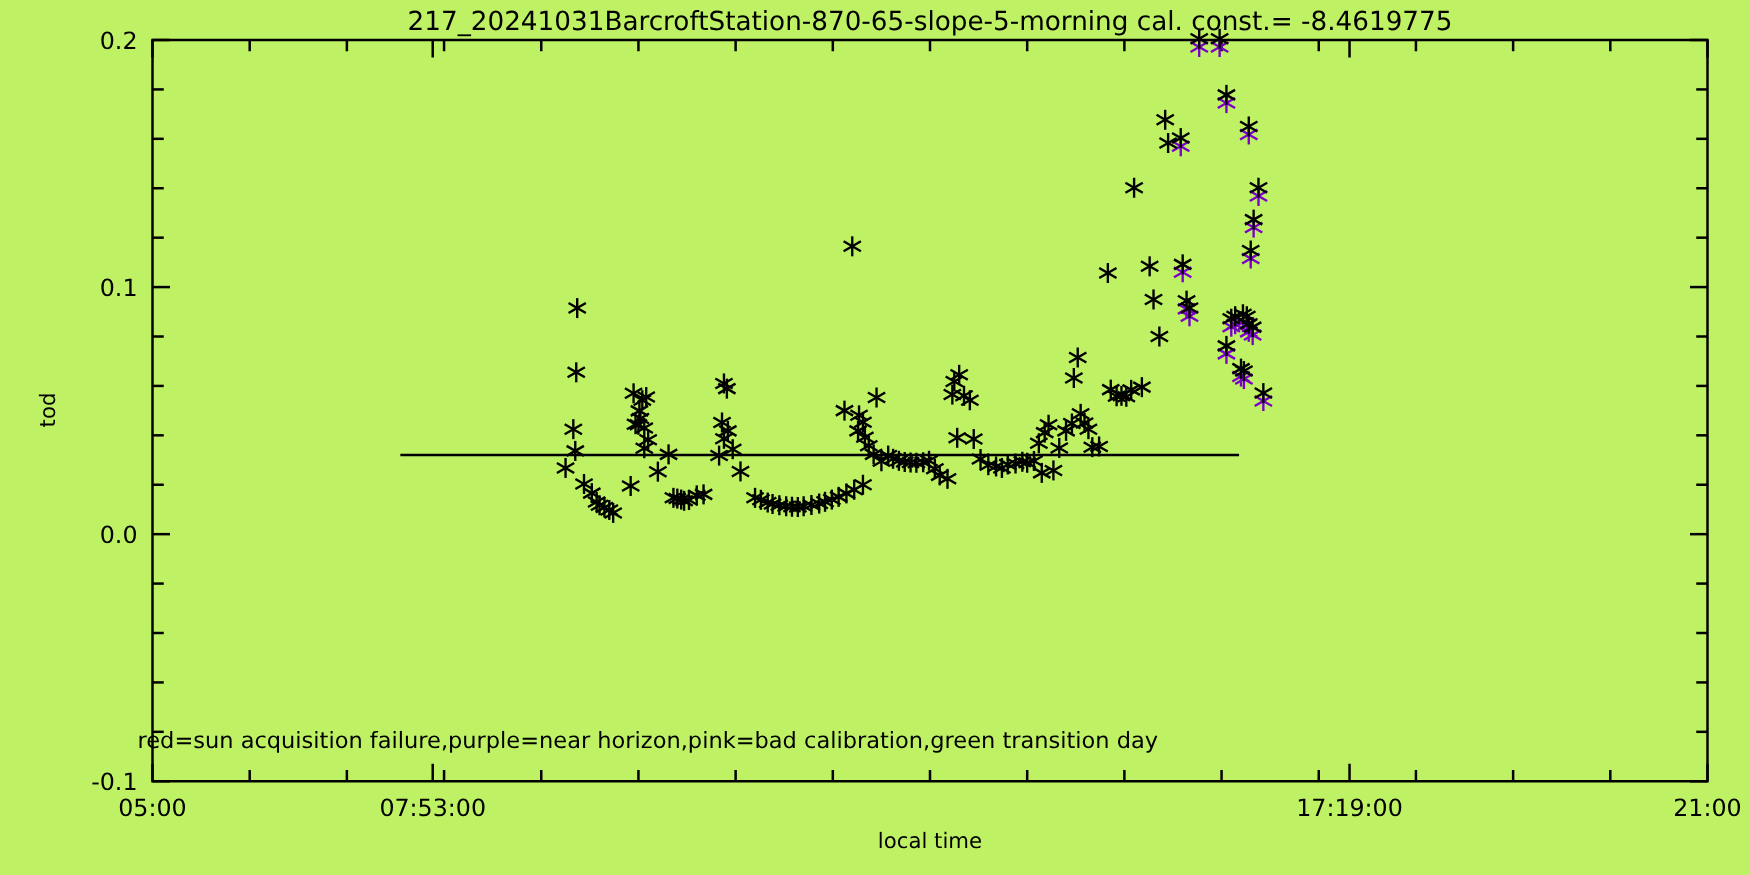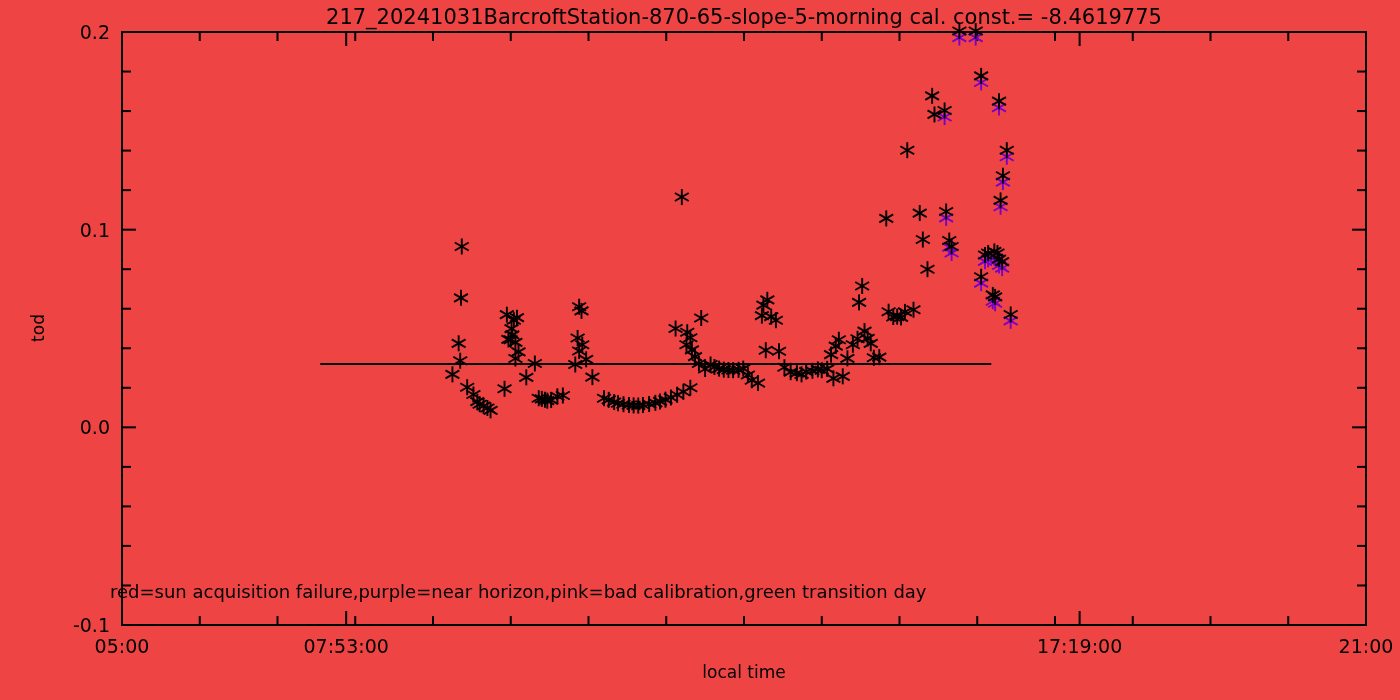--- a/index.html
+++ b/index.html
@@ -10,21 +10,21 @@
   body {
     width: 1400px;
     height: 700px;
     overflow: hidden;
     font-family: "DejaVu Sans", sans-serif;
   }
   #plot-root {
     position: relative;
     width: 1400px;
     height: 700px;
-    background: #ef4444;
+    background: #bef264;
   }
   #plot-svg {
     position: absolute;
     left: 0;
     top: 0;
     width: 1400px;
     height: 700px;
     display: block;
   }
   .axis-text {

